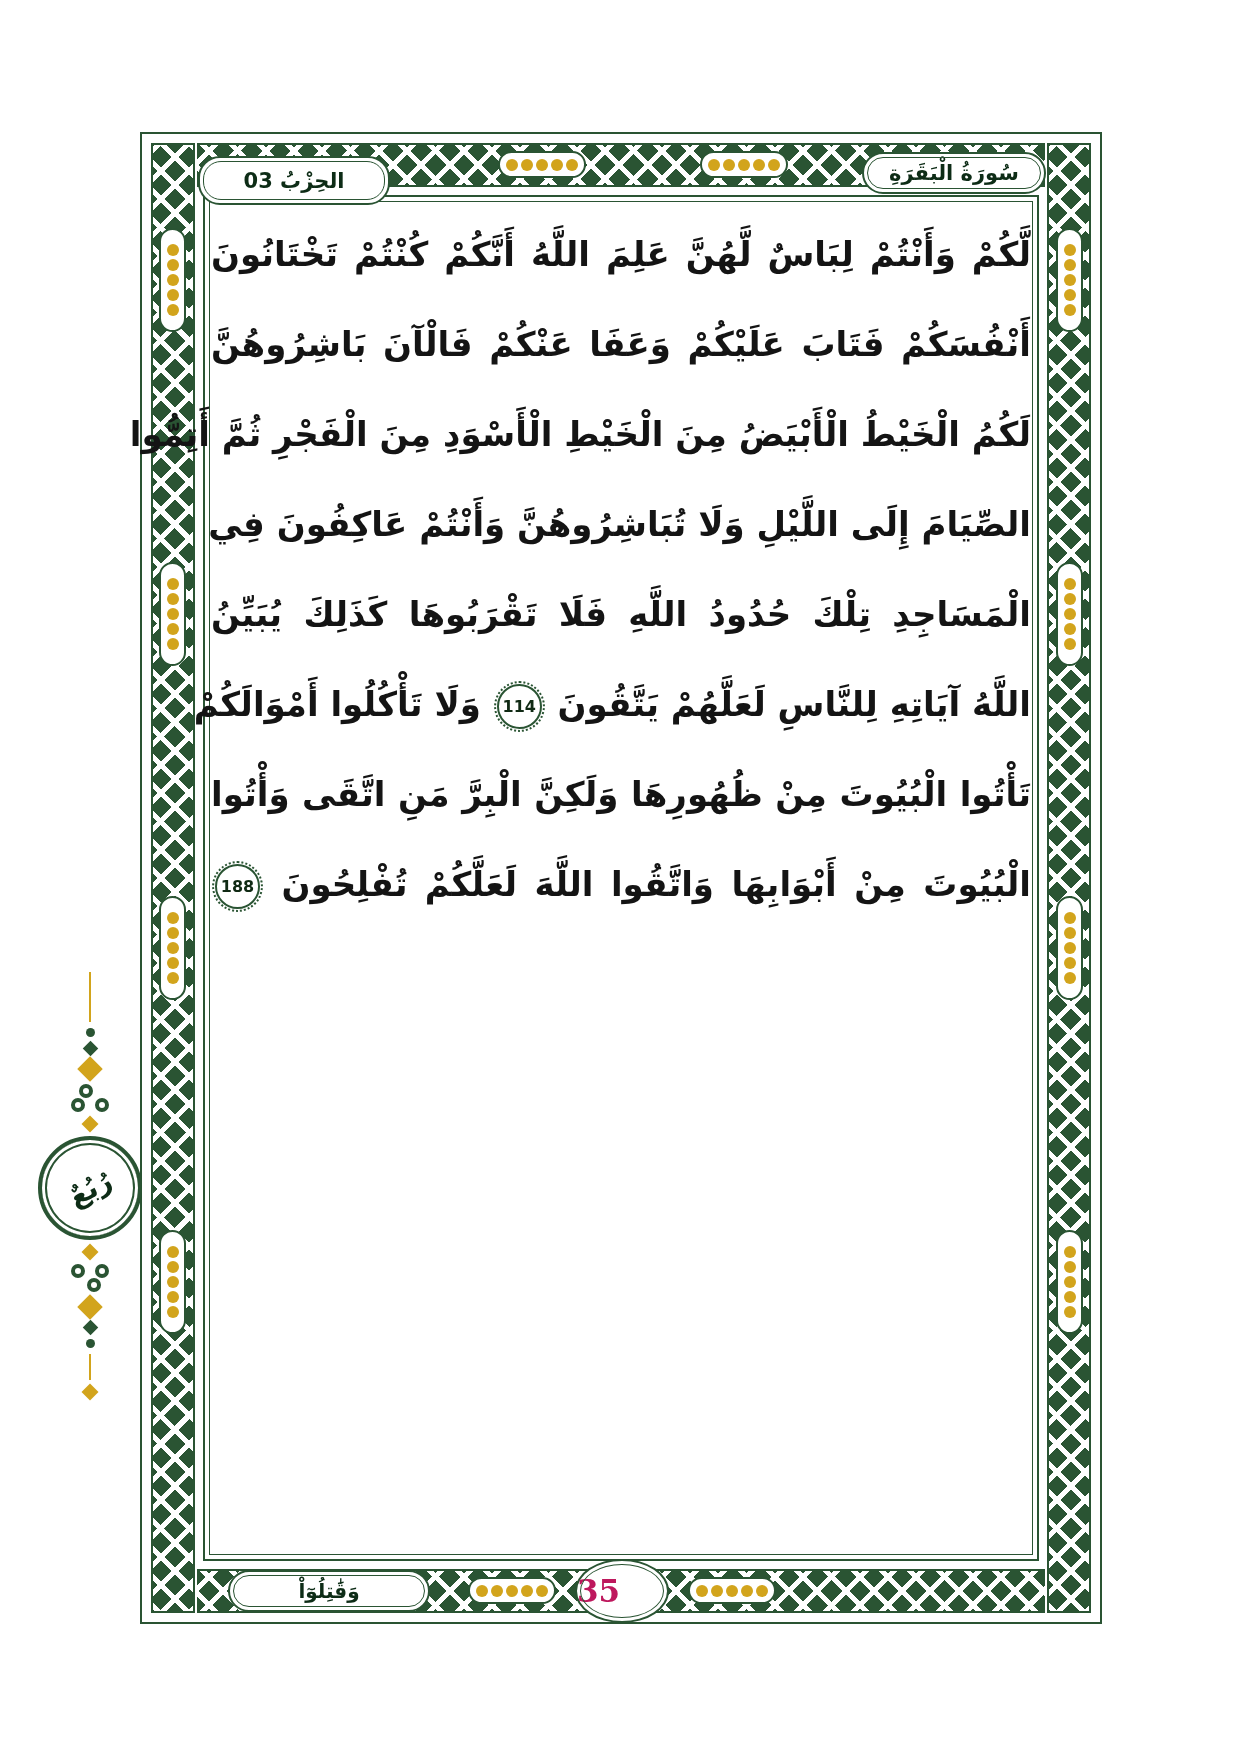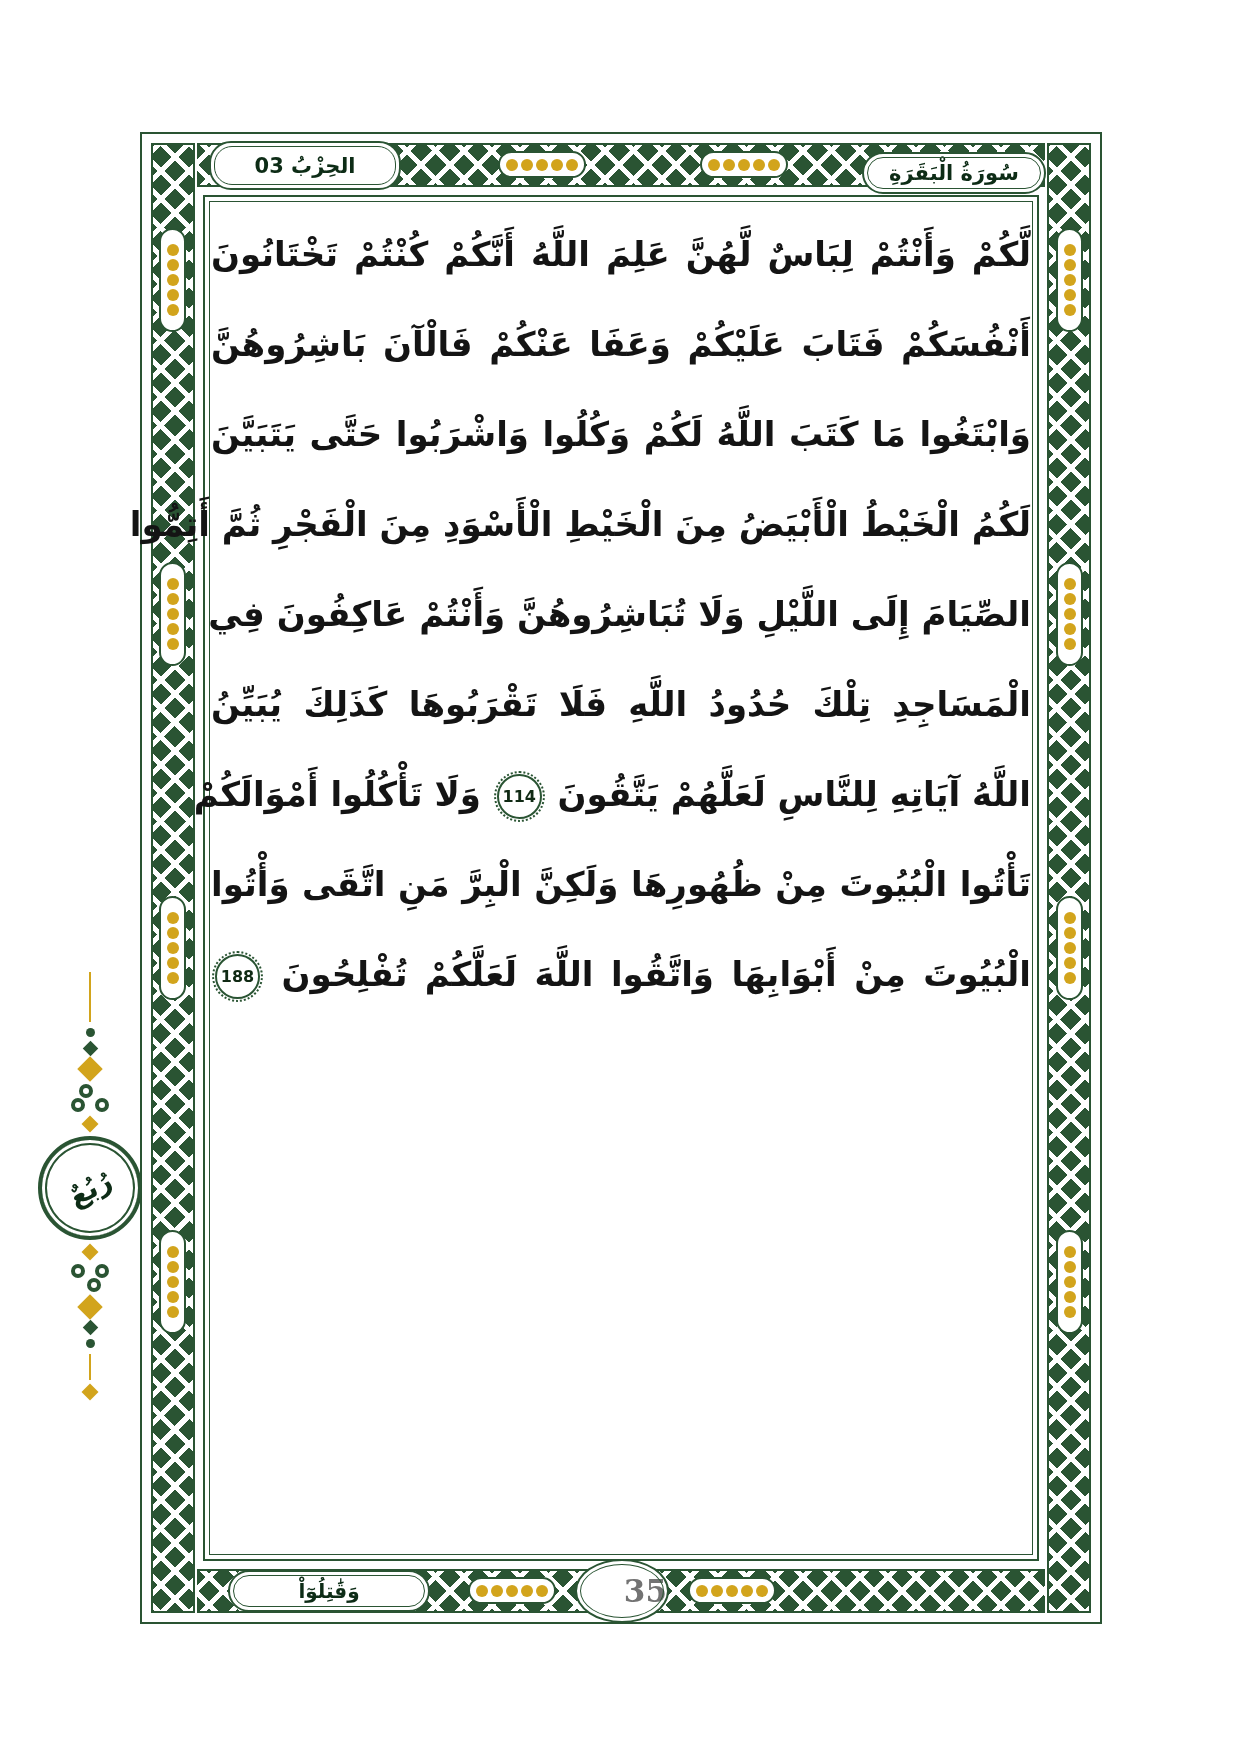--- a/index.html
+++ b/index.html
@@ -31,29 +31,29 @@
   .inner-hairline { position:absolute; inset:63px; border:2.5px solid var(--green); }
   .inner-hairline2{ position:absolute; inset:69px; border:1px   solid var(--green); }
 
   
   .pill{
     position:absolute; background:#fff; border:2px solid var(--green);
     border-radius:22px; display:flex; align-items:center; justify-content:center;
     color:#0d2c16; font-size:21px; font-weight:bold; z-index:3;
   }
   .pill::before{ content:""; position:absolute; inset:3px; border:1px solid var(--green); border-radius:18px; }
-  .pill.hizb    { left:58px;  top:9px;    width:192px; height:49px;margin-left:11px; }
+  .pill.hizb    { left:58px;  top:24px;    width:192px; height:49px; }
   .pill.surah   { left:722px; top:20px;    width:184px; height:42px; }
   .pill.catch   { left:88px;  top:1438px;  width:202px; height:42px; font-size:20px; }
 
   .page-oval{
     position:absolute; left:435px; top:1427px; width:94px; height:64px;
     background:#fff; border:2.5px solid var(--green); border-radius:50%;
-    display:flex; align-items:center; justify-content:flex-end; z-index:4;
-    font-family:"DejaVu Serif", serif; font-weight:bold; font-size:31px; color:#737373;
+    display:flex; align-items:center; justify-content:flex-start; z-index:4;
+    font-family:"DejaVu Serif", serif; font-weight:bold; font-size:31px; color:#be185d;
   }
   .page-oval::before{ content:""; position:absolute; inset:3px; border:1px solid var(--green); border-radius:50%; }
 
   
   .dots{
     position:absolute; background:#fff; border:2px solid var(--green); z-index:3;
     display:flex; align-items:center; justify-content:center; gap:3px;
   }
   .dots.h{ width:88px; height:27px; border-radius:14px; top:19px; }
   .dots.hb{ top:1445px; }
@@ -224,21 +224,20 @@
         <span class="dot"></span>
         <span class="dot"></span>
         <span class="dot"></span>
         <span class="dot"></span>
         <span class="dot"></span>
       </div>
 
     <div class="text-area">
         <div class="qline" dir="rtl"><span class="qtext">لَّكُمْ وَأَنْتُمْ لِبَاسٌ لَّهُنَّ عَلِمَ اللَّهُ أَنَّكُمْ كُنْتُمْ تَخْتَانُونَ</span></div>
         <div class="qline" dir="rtl"><span class="qtext">أَنْفُسَكُمْ فَتَابَ عَلَيْكُمْ وَعَفَا عَنْكُمْ فَالْآنَ بَاشِرُوهُنَّ</span></div>
-        <div class="qline" dir="rtl"><span class="qtext">وَابْتَغُوا مَا كَتَبَ اللَّهُ لَكُمْ وَكُلُوا وَاشْرَبُوا حَتَّى يَتَبَيَّنَ</span></div>
         <div class="qline" dir="rtl"><span class="qtext">لَكُمُ الْخَيْطُ الْأَبْيَضُ مِنَ الْخَيْطِ الْأَسْوَدِ مِنَ الْفَجْرِ ثُمَّ أَتِمُّوا</span></div>
         <div class="qline" dir="rtl"><span class="qtext">الصِّيَامَ إِلَى اللَّيْلِ وَلَا تُبَاشِرُوهُنَّ وَأَنْتُمْ عَاكِفُونَ فِي</span></div>
         <div class="qline" dir="rtl"><span class="qtext">الْمَسَاجِدِ تِلْكَ حُدُودُ اللَّهِ فَلَا تَقْرَبُوهَا كَذَلِكَ يُبَيِّنُ</span></div>
         <div class="qline" dir="rtl"><span class="qtext">اللَّهُ آيَاتِهِ لِلنَّاسِ لَعَلَّهُمْ يَتَّقُونَ</span> <span class="verse-marker white">114</span> <span class="qtext">وَلَا تَأْكُلُوا أَمْوَالَكُمْ</span></div>
         <div class="qline" dir="rtl"><span class="qtext">تَأْتُوا الْبُيُوتَ مِنْ ظُهُورِهَا وَلَكِنَّ الْبِرَّ مَنِ اتَّقَى وَأْتُوا</span></div>
         <div class="qline" dir="rtl"><span class="qtext">الْبُيُوتَ مِنْ أَبْوَابِهَا وَاتَّقُوا اللَّهَ لَعَلَّكُمْ تُفْلِحُونَ</span> <span class="verse-marker white">188</span></div>
       </div>
   </div>
 
   <div class="rub-stack">

